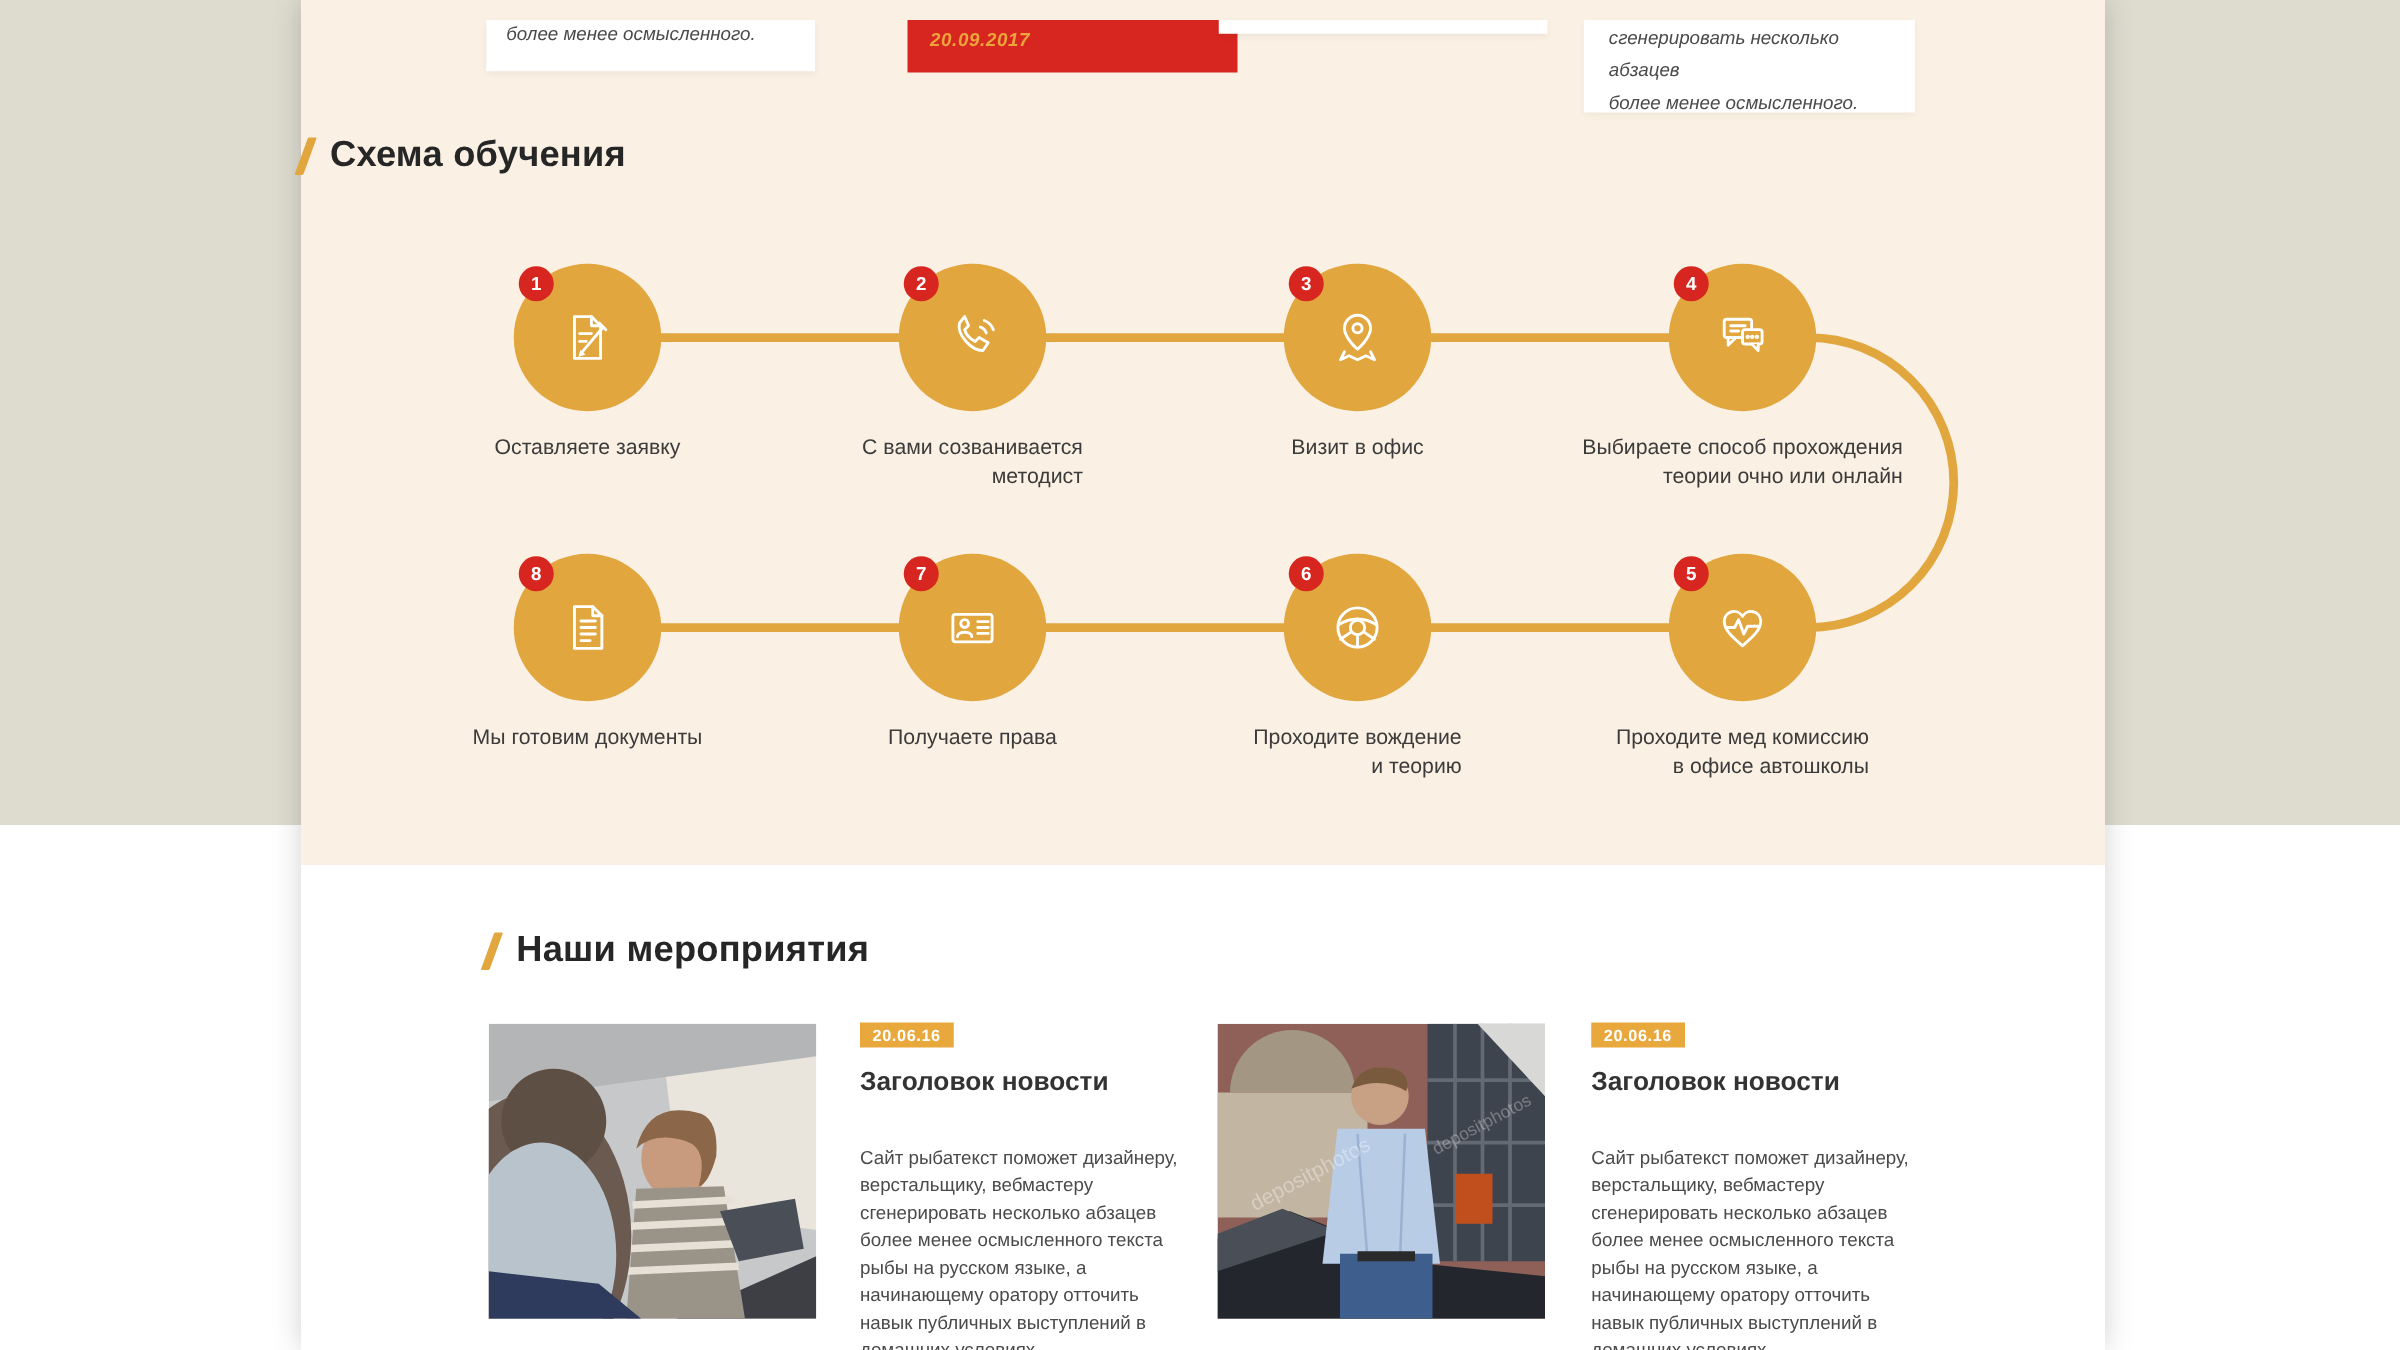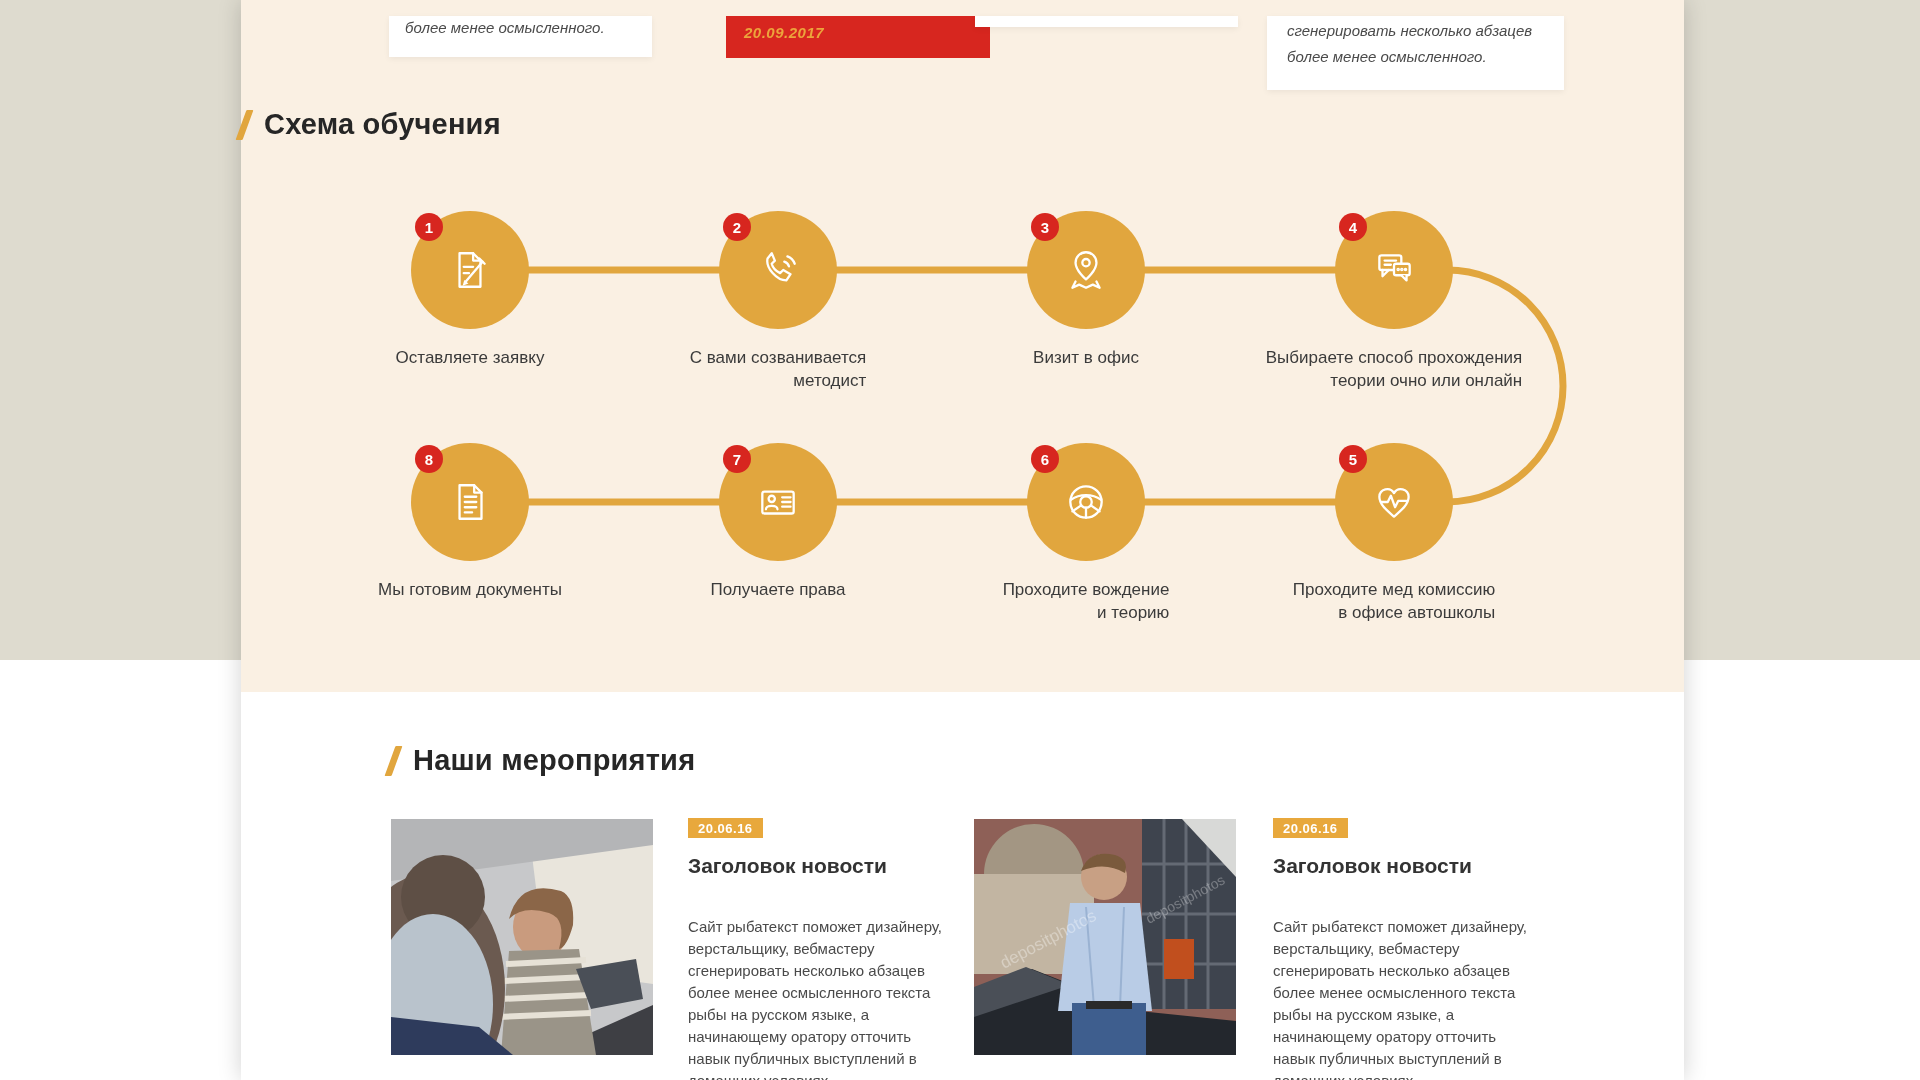--- a/index.html
+++ b/index.html
@@ -12,21 +12,21 @@
   .content { position:absolute; left:241px; top:0; width:1443px; height:1080px;
     background:#ffffff; box-shadow:0 0 22px rgba(0,0,0,.18); }
 
   
   .scheme-section { position:relative; width:1443px; height:692px; background:#faf0e3; }
 
   .top-card { position:absolute; top:16px; background:#fff; box-shadow:0 2px 6px rgba(0,0,0,.06);
     font-size:15px; color:#4a4a4a; overflow:hidden;font-style:italic; }
   .top-card.c1 { left:148px; width:263px; height:41px; padding:3px 16px; }
   .top-card.c3 { left:734px; width:263px; height:11px; }
-  .top-card.c4 { left:1026px; width:297px; height:74px; padding:2px 0 0 20px; line-height:26px; }
+  .top-card.c4 { left:1026px; width:265px; height:74px; padding:2px 0 0 20px; line-height:26px; }
   .top-card.red { left:441px; width:264px; height:42px; background:#d7261f;
     padding:8px 0 0 18px; box-shadow:none;margin-left:44px; }
   .top-card.red .date { color:#eca43c; font-weight:bold; font-size:15px; letter-spacing:.5px; }
 
   .scheme-title { position:absolute; top:108px; left:0; right:0;
     display:flex; justify-content:flex-start; align-items:center; }
   .slash { width:7px; height:30px; background:#e1a63e; transform:skewX(-20deg);
     margin-right:16px; border-radius:1px; }
   h2.big { font-size:29px; font-weight:bold; color:#262626; letter-spacing:.2px; }
 

